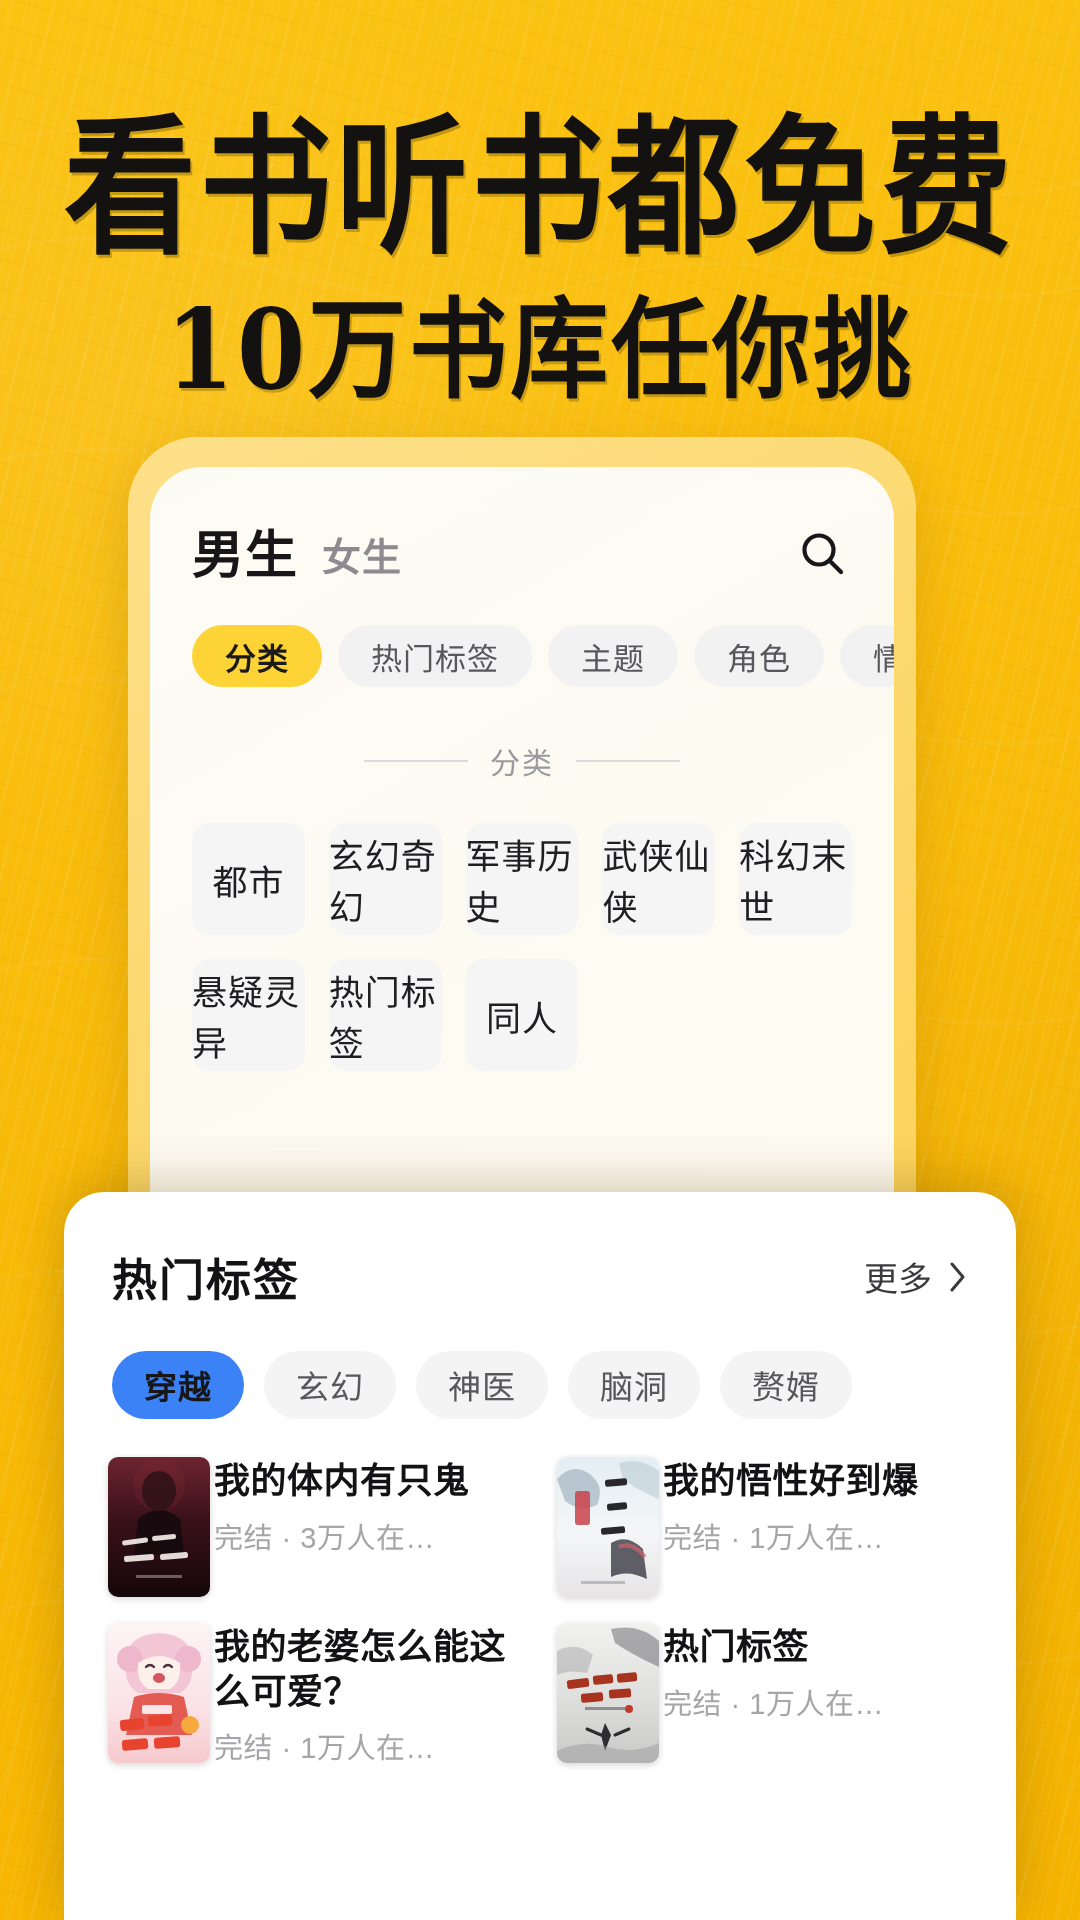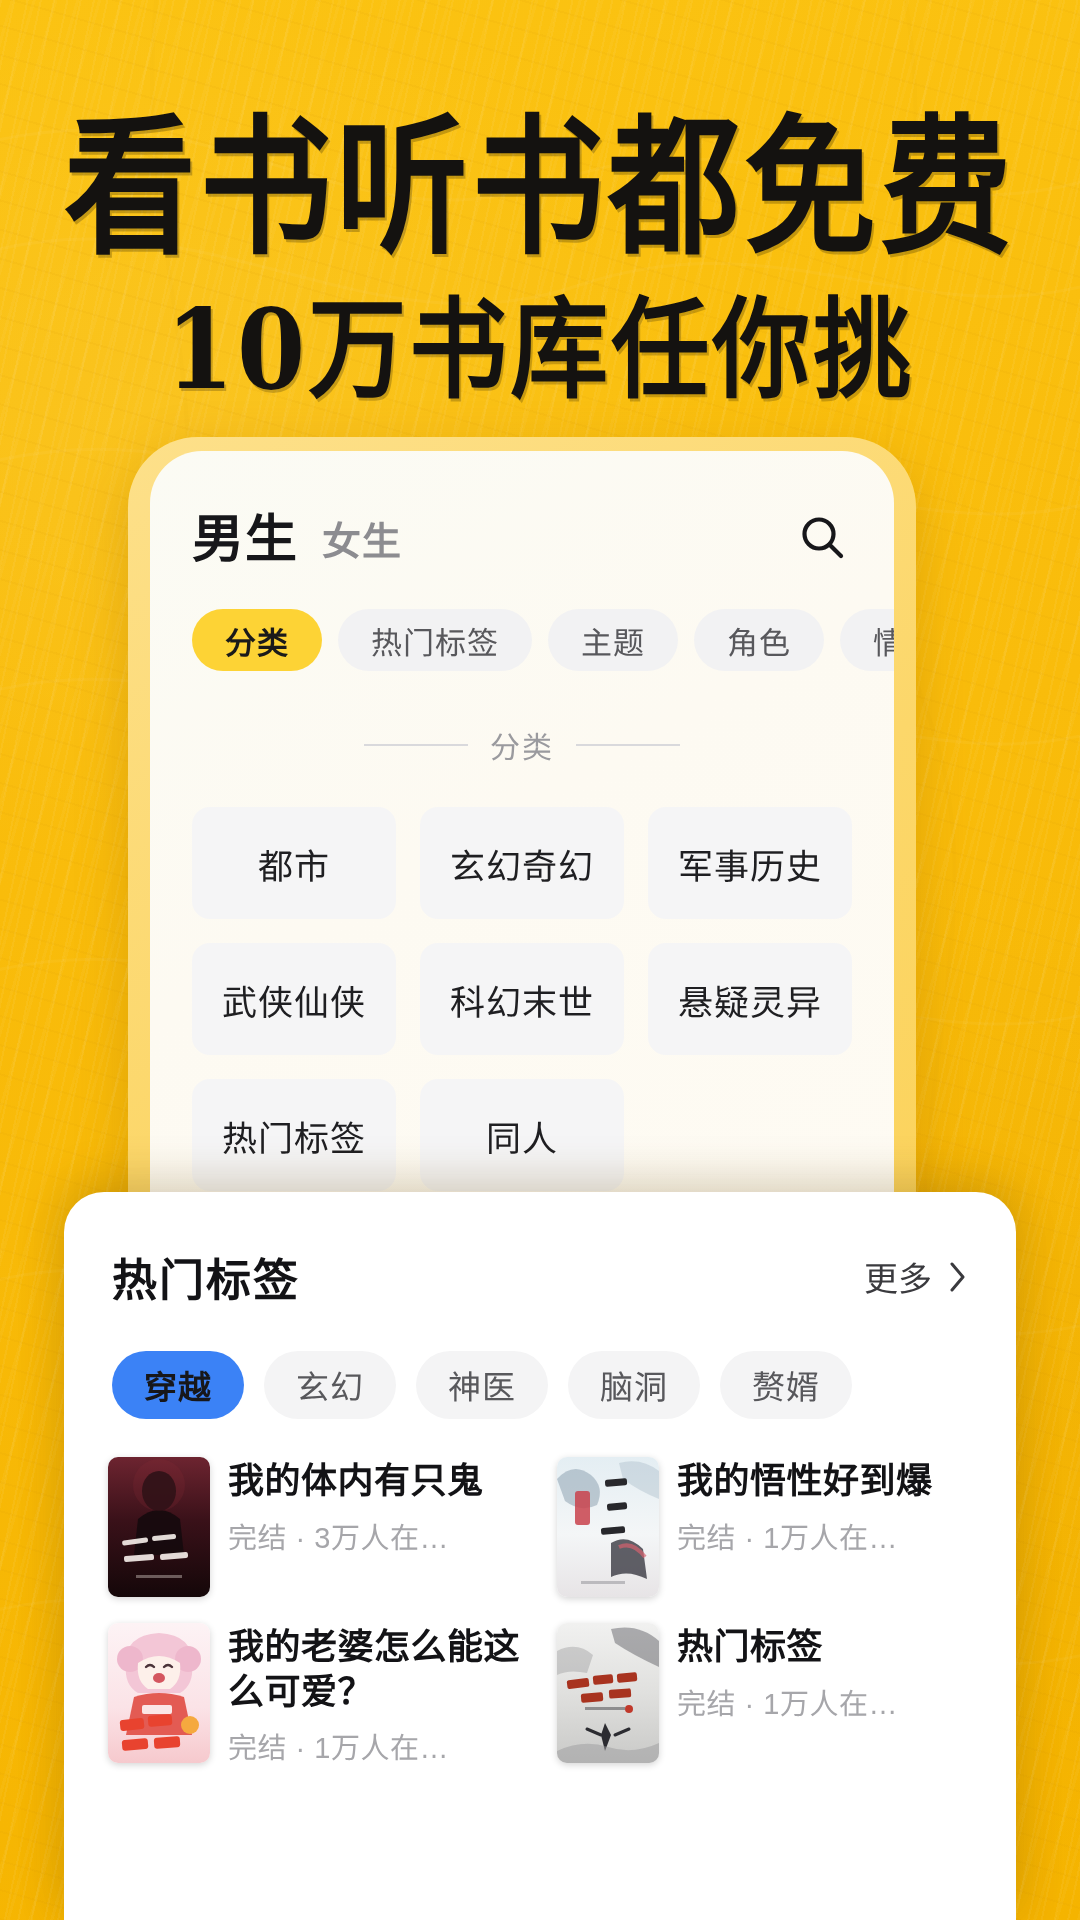--- a/index.html
+++ b/index.html
@@ -58,21 +58,21 @@
     white-space:nowrap;
   }
 
   
   .phone{
     position:absolute;
     left:128px; top:437px;
     width:788px; height:1483px;
     border-radius:70px;
     background:linear-gradient(150deg,#FDE08A 0%,#FCD76A 38%,#FBCE4A 100%);
-    padding:14px 22px 0 22px;
+    padding:30px 22px 0 22px;
     box-shadow:0 18px 52px rgba(150,95,0,.26);
     z-index:6;
   }
   .phone-screen{
     width:100%; height:100%;
     border-radius:52px 52px 0 0;
     background:linear-gradient(150deg,#FBFBF4 0%,#FDFAF2 30%,#FFFCF4 100%);
     overflow:hidden;
     position:relative;
   }
@@ -129,21 +129,21 @@
   .sec-divider .line{
     width:104px;height:2px;background:#d9d9dc;
   }
   .sec-divider .txt{
     font-size:30px;color:#9a9a9e;letter-spacing:2px;
   }
 
   
   .cat-grid{
     display:grid;
-    grid-template-columns:repeat(3,1fr);
+    grid-template-columns:repeat(5,1fr);
     gap:24px;
     padding:40px 42px 0 42px;
   }
   .cat-cell{
     height:112px;
     border-radius:18px;
     background:#F5F5F6;
     display:flex;align-items:center;justify-content:center;
     font-size:35px;color:#1f1f22;letter-spacing:1px;
   }
@@ -180,21 +180,21 @@
   .oc-chips .chip.active{background:#3b82f6;color:#17171a;font-weight:700;}
 
   .book-grid{
     display:grid;
     grid-template-columns:1fr 1fr;
     column-gap:30px;
     row-gap:26px;
     padding:38px 40px 0 44px;
   }
   .book{
-    display:flex; gap:18px; align-items:flex-start;
+    display:flex; gap:4px; align-items:flex-start;
   }
   .cover{
     width:102px;height:140px;border-radius:10px;flex:0 0 auto;
     overflow:hidden;position:relative;
     box-shadow:0 2px 7px rgba(0,0,0,.17);
   }
   .cover svg{display:block;width:100%;height:100%;}
   .book-meta{ min-width:0; flex:1; padding-top:2px;}
   .book-title{
     font-size:36px;font-weight:700;color:#131316;

